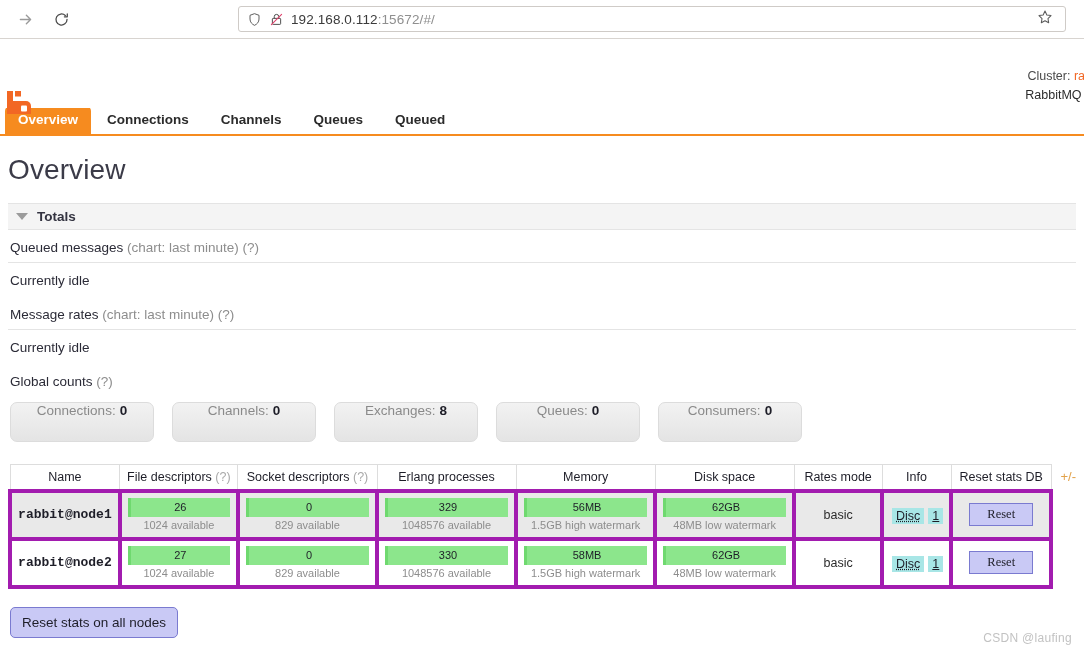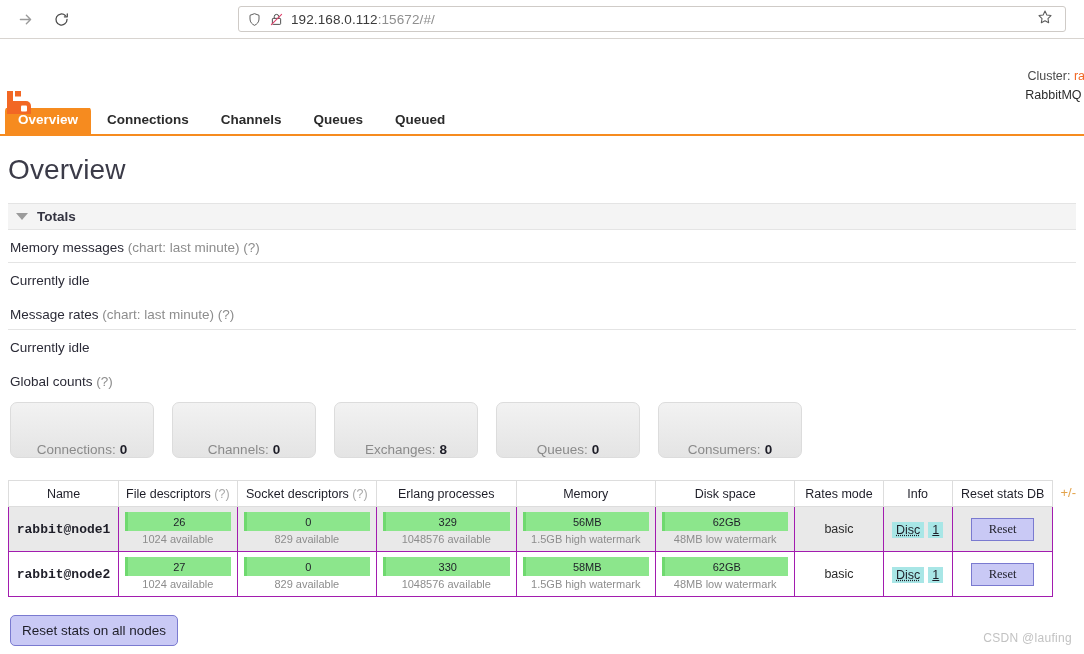--- a/index.html
+++ b/index.html
@@ -169,24 +169,24 @@
     display: flex;
     gap: 18px;
     margin-top: 13px;
     margin-bottom: 22px;
     padding-left: 2px;
   }
   .count-box {
     background: linear-gradient(#f2f2f2, #e4e4e4);
     border: 1px solid #dcdcdc;
     border-radius: 7px;
-    height: 56px;
+    height: 40px;
     min-width: 144px;
     display: flex;
-    align-items: flex-end;
+    align-items: flex-start;
     justify-content: center;
     font-size: 13.5px;
     color: #8a8a8a;
     cursor: pointer;
   }
   .count-box .cv {
     color: #1e1e28;
     font-weight: bold;
     margin-left: 4px;
   }
@@ -204,21 +204,21 @@
     font-size: 12.5px;
     font-weight: 400;
     color: #1e1e28;
     height: 26px;
     text-align: center;
     background: #ffffff;
     padding: 0 4px;
   }
   table.nodes th .q { color: #a9a9a9; }
   table.nodes td {
-    border: 1px solid #a21caf;
+    border: 4px solid #a21caf;
     vertical-align: middle;
     padding: 5px 6px;
     height: 44px;
   }
   tr.r-odd td { background: #e9e9e9; }
   tr.r-even td { background: #ffffff; }
   td.name {
     font-family: "Liberation Mono", monospace;
     font-weight: bold;
     font-size: 13px;
@@ -371,21 +371,21 @@
 
   <h1 class="page-title">Overview</h1>
 
   
   <div class="section-head">
     <span class="tri"></span>
     <span class="title">Totals</span>
   </div>
 
   <div class="totals-body">
-    <div class="trow-label"><span>Memory messages</span><span class="hint"> (chart: last minute) (?)</span></div>
+    <div class="trow-label"><span>Queued messages</span><span class="hint"> (chart: last minute) (?)</span></div>
     <div class="trow-value">Currently idle</div>
 
     <div class="trow-label"><span>Message rates</span><span class="hint"> (chart: last minute) (?)</span></div>
     <div class="trow-value">Currently idle</div>
 
     <div class="trow-value" style="padding-bottom:0;"><span>Global counts</span><span class="hint" style="color:#8d8d8d;"> (?)</span></div>
 
     <div class="counts">
       <div class="count-box">
         <span>Connections:</span>

